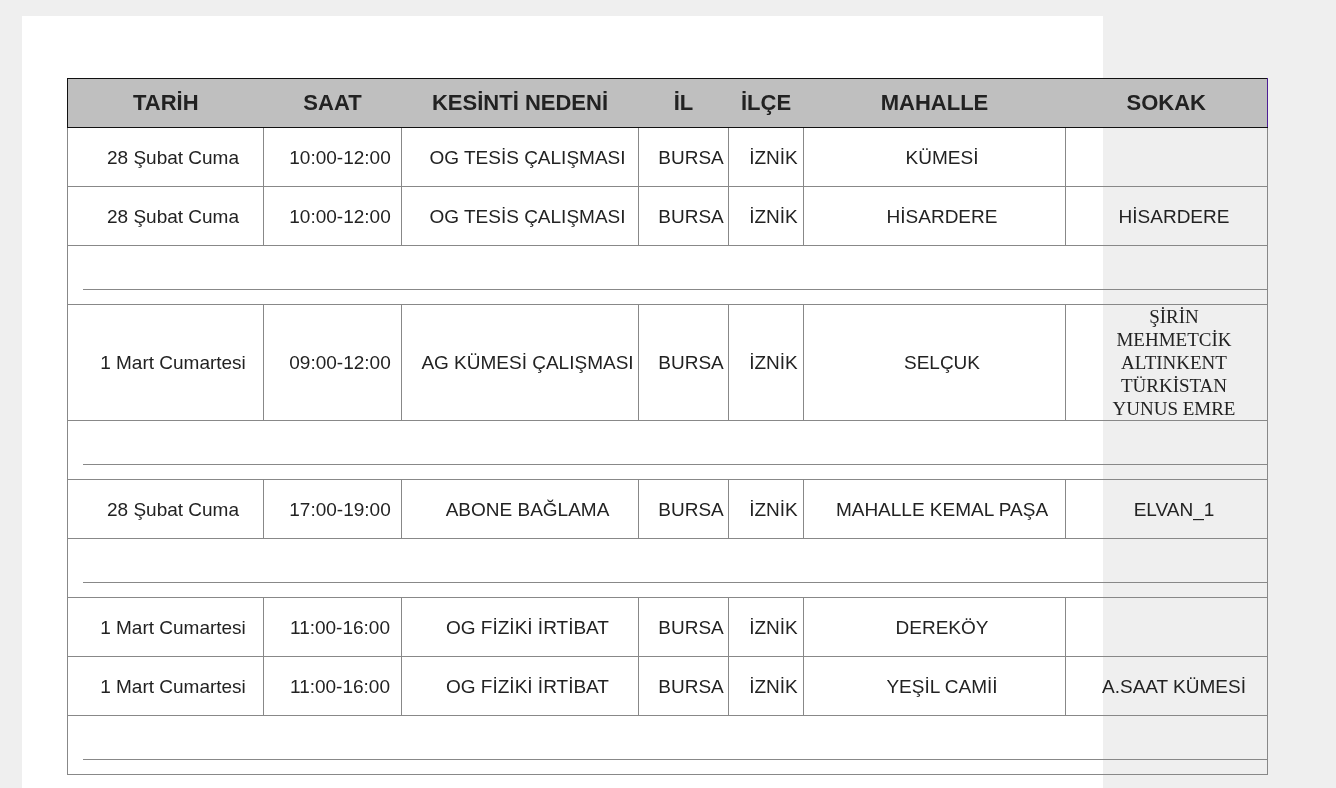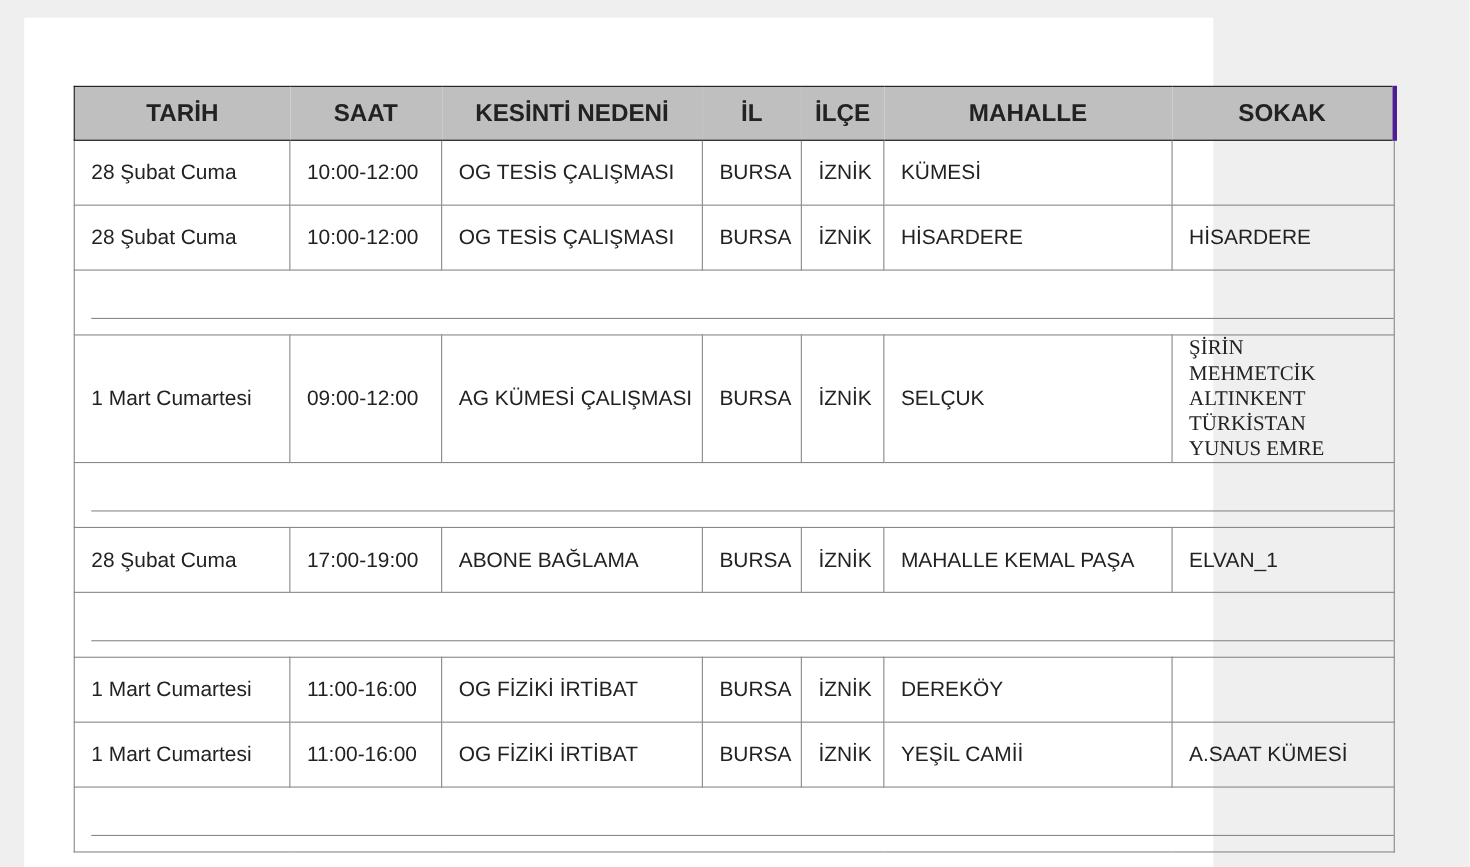--- a/index.html
+++ b/index.html
@@ -23,28 +23,29 @@
   table.outage th {
     background: #bfbfbf;
     height: 48px;
     font-size: 22px; font-weight: bold; color: #222;
     text-align: center;
     border-top: 1px solid #111;
     border-bottom: 1px solid #111;
     padding: 0;
   }
   table.outage th:first-child { border-left: 1px solid #111; }
-  table.outage th:last-child { border-right: 4px solid #4c1d95; }
+  table.outage th:last-child { border-right: 1px solid #4c1d95; }
   table.outage td {
     border: 1px solid #888;
     font-size: 19px; color: #222;
     padding: 0 0 0 15px;
     height: 58px;
     vertical-align: middle;
     line-height: 23px;
+    text-align: center;
   }
   tr.spacer td {
     padding: 0 0 0 15px;
     height: 58px;
   }
   tr.spacer .sep {
     height: 29px;
     border-bottom: 1px solid #888;
     box-sizing: border-box;
   }

